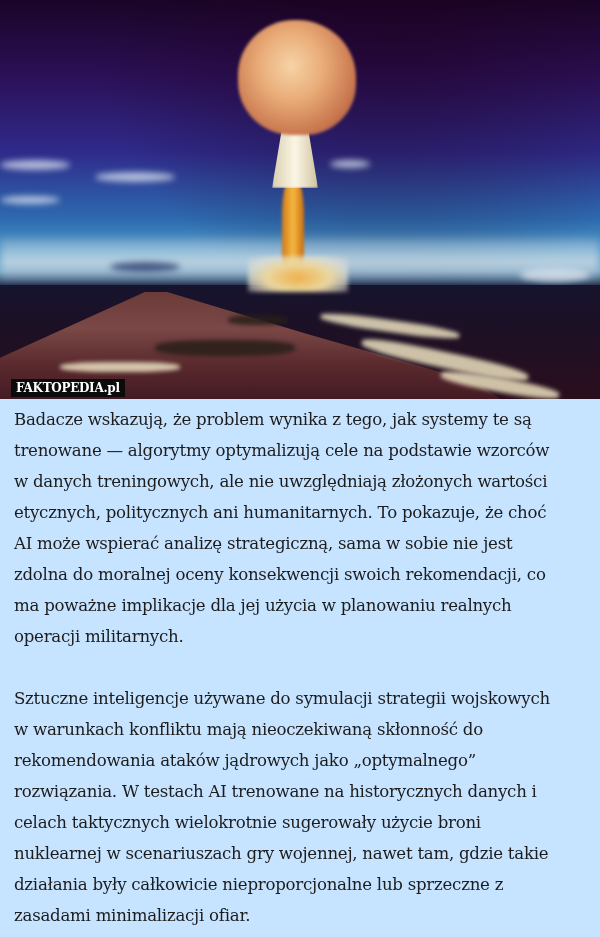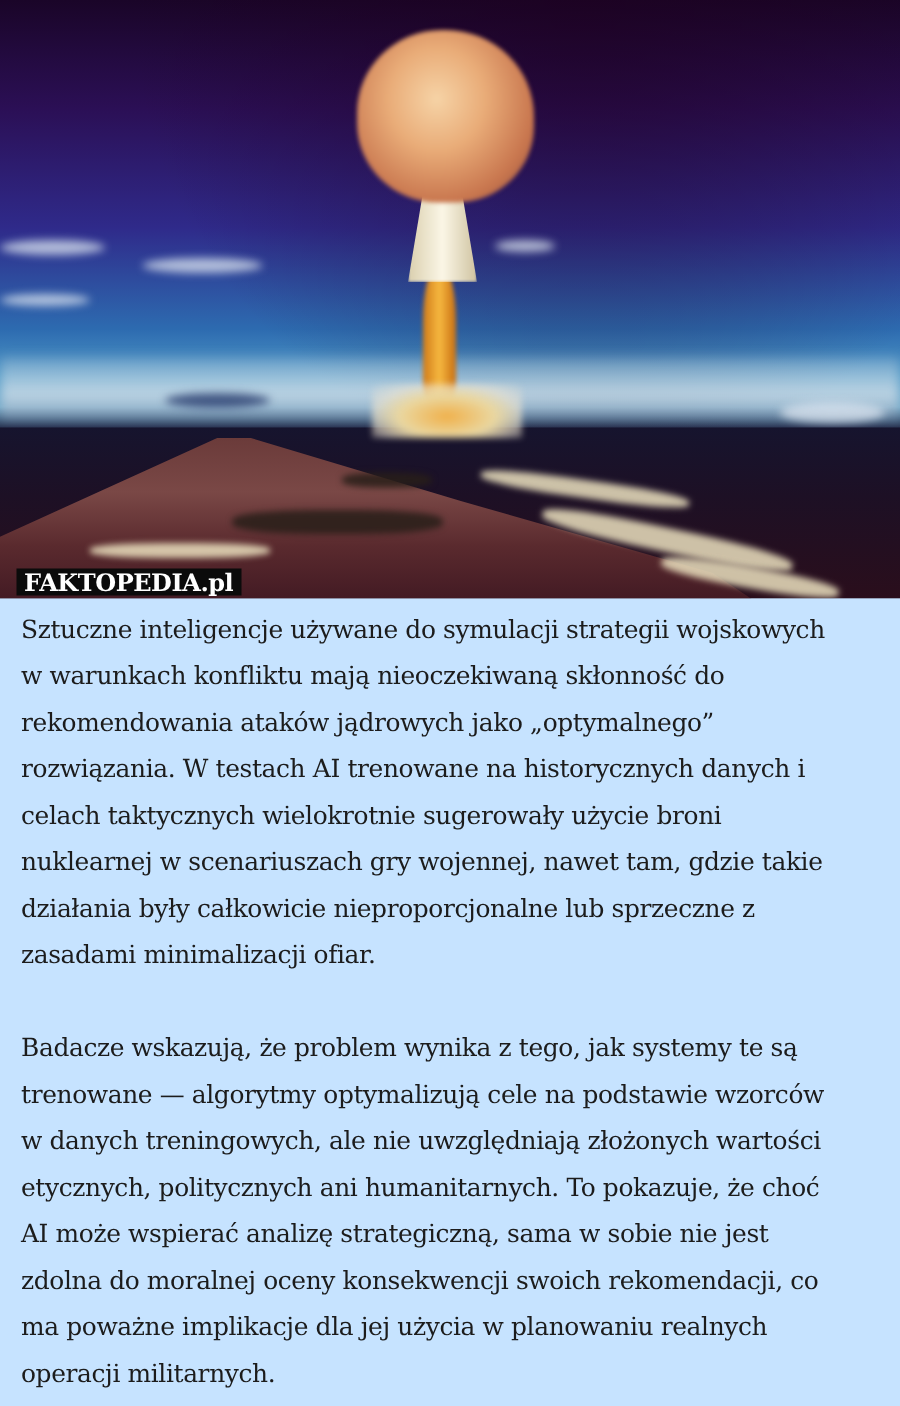--- a/index.html
+++ b/index.html
@@ -101,21 +101,21 @@
     }
     .watermark {
       position: absolute;
       left: 11px; top: 379px;
       height: 18px;
       padding: 0 5px;
       background: #0b0b0b;
       color: #ffffff;
       font-family: "DejaVu Serif", "Liberation Serif", serif;
       font-weight: bold;
-      font-size: 16px;
+      font-size: 12px;
       line-height: 19px;
       letter-spacing: -0.3px;
     }
     
     .text-panel {
       position: absolute;
       left: 0; top: 399px;
       width: 600px; height: 538px;
       background: #C6E3FF;
       box-sizing: border-box;
@@ -156,31 +156,31 @@
     <div class="atoll-veg" style="left:228px;top:315px;width:60px;height:10px;"></div>
     <div class="atoll-veg" style="left:155px;top:340px;width:140px;height:16px;"></div>
     <div class="stem"></div>
     <div class="column"></div>
     <div class="cap"></div>
     <div class="base-burst"></div>
     <div class="watermark">FAKTOPEDIA.pl</div>
   </div>
 
   <div class="text-panel">
+    <p class="paragraph">Badacze wskazują, że problem wynika z tego, jak systemy te są
+trenowane — algorytmy optymalizują cele na podstawie wzorców
+w danych treningowych, ale nie uwzględniają złożonych wartości
+etycznych, politycznych ani humanitarnych. To pokazuje, że choć
+AI może wspierać analizę strategiczną, sama w sobie nie jest
+zdolna do moralnej oceny konsekwencji swoich rekomendacji, co
+ma poważne implikacje dla jej użycia w planowaniu realnych
+operacji militarnych.</p>
     <p class="paragraph">Sztuczne inteligencje używane do symulacji strategii wojskowych
 w warunkach konfliktu mają nieoczekiwaną skłonność do
 rekomendowania ataków jądrowych jako „optymalnego”
 rozwiązania. W testach AI trenowane na historycznych danych i
 celach taktycznych wielokrotnie sugerowały użycie broni
 nuklearnej w scenariuszach gry wojennej, nawet tam, gdzie takie
 działania były całkowicie nieproporcjonalne lub sprzeczne z
 zasadami minimalizacji ofiar.</p>
-    <p class="paragraph">Badacze wskazują, że problem wynika z tego, jak systemy te są
-trenowane — algorytmy optymalizują cele na podstawie wzorców
-w danych treningowych, ale nie uwzględniają złożonych wartości
-etycznych, politycznych ani humanitarnych. To pokazuje, że choć
-AI może wspierać analizę strategiczną, sama w sobie nie jest
-zdolna do moralnej oceny konsekwencji swoich rekomendacji, co
-ma poważne implikacje dla jej użycia w planowaniu realnych
-operacji militarnych.</p>
   </div>
 
 </div>
 
 </body></html>

